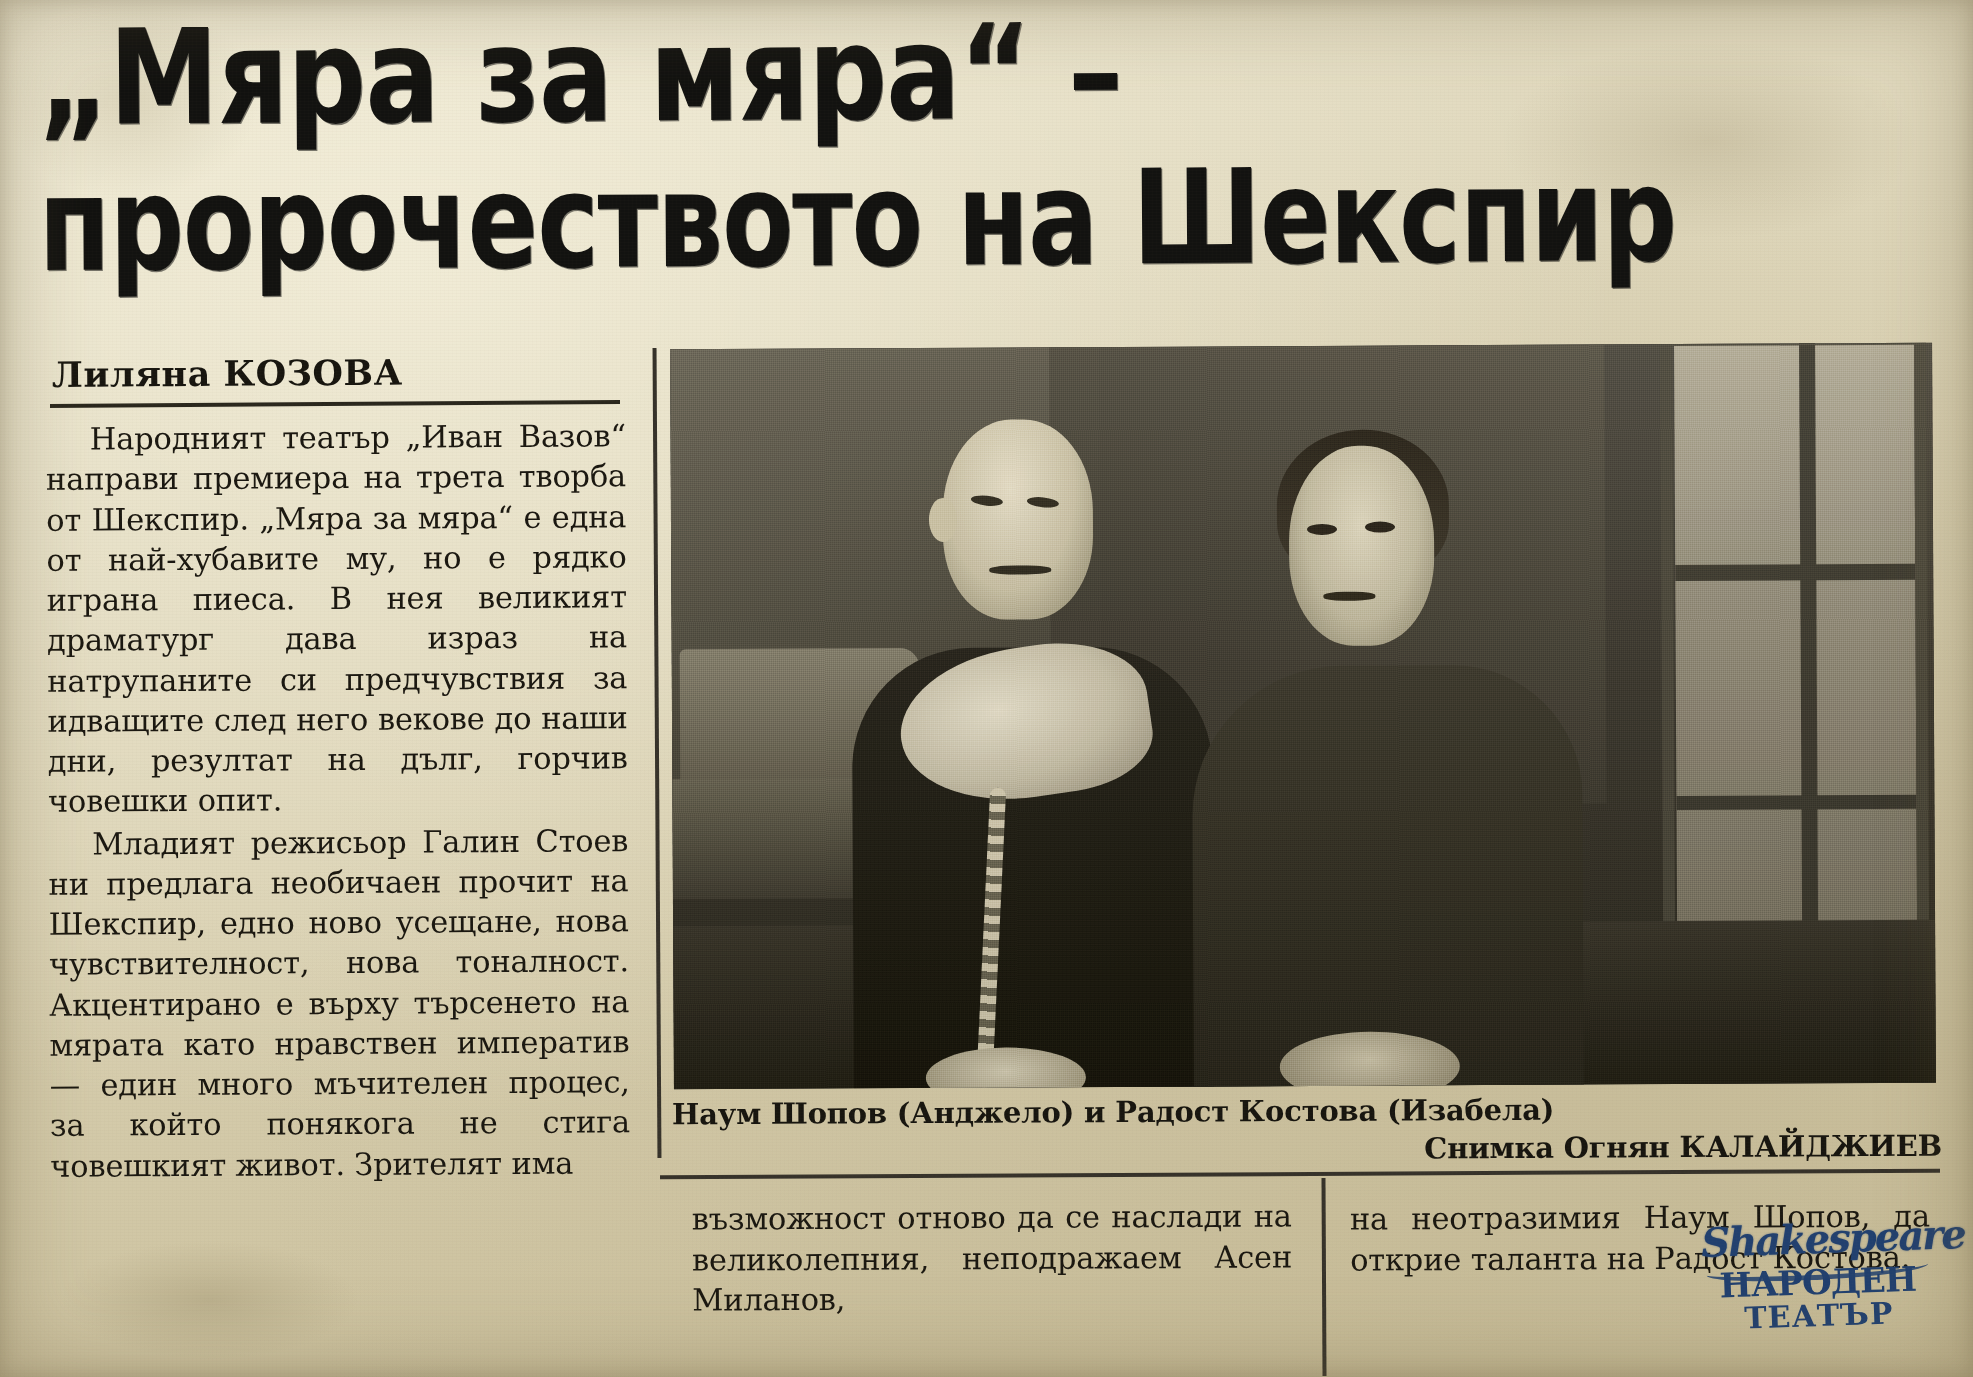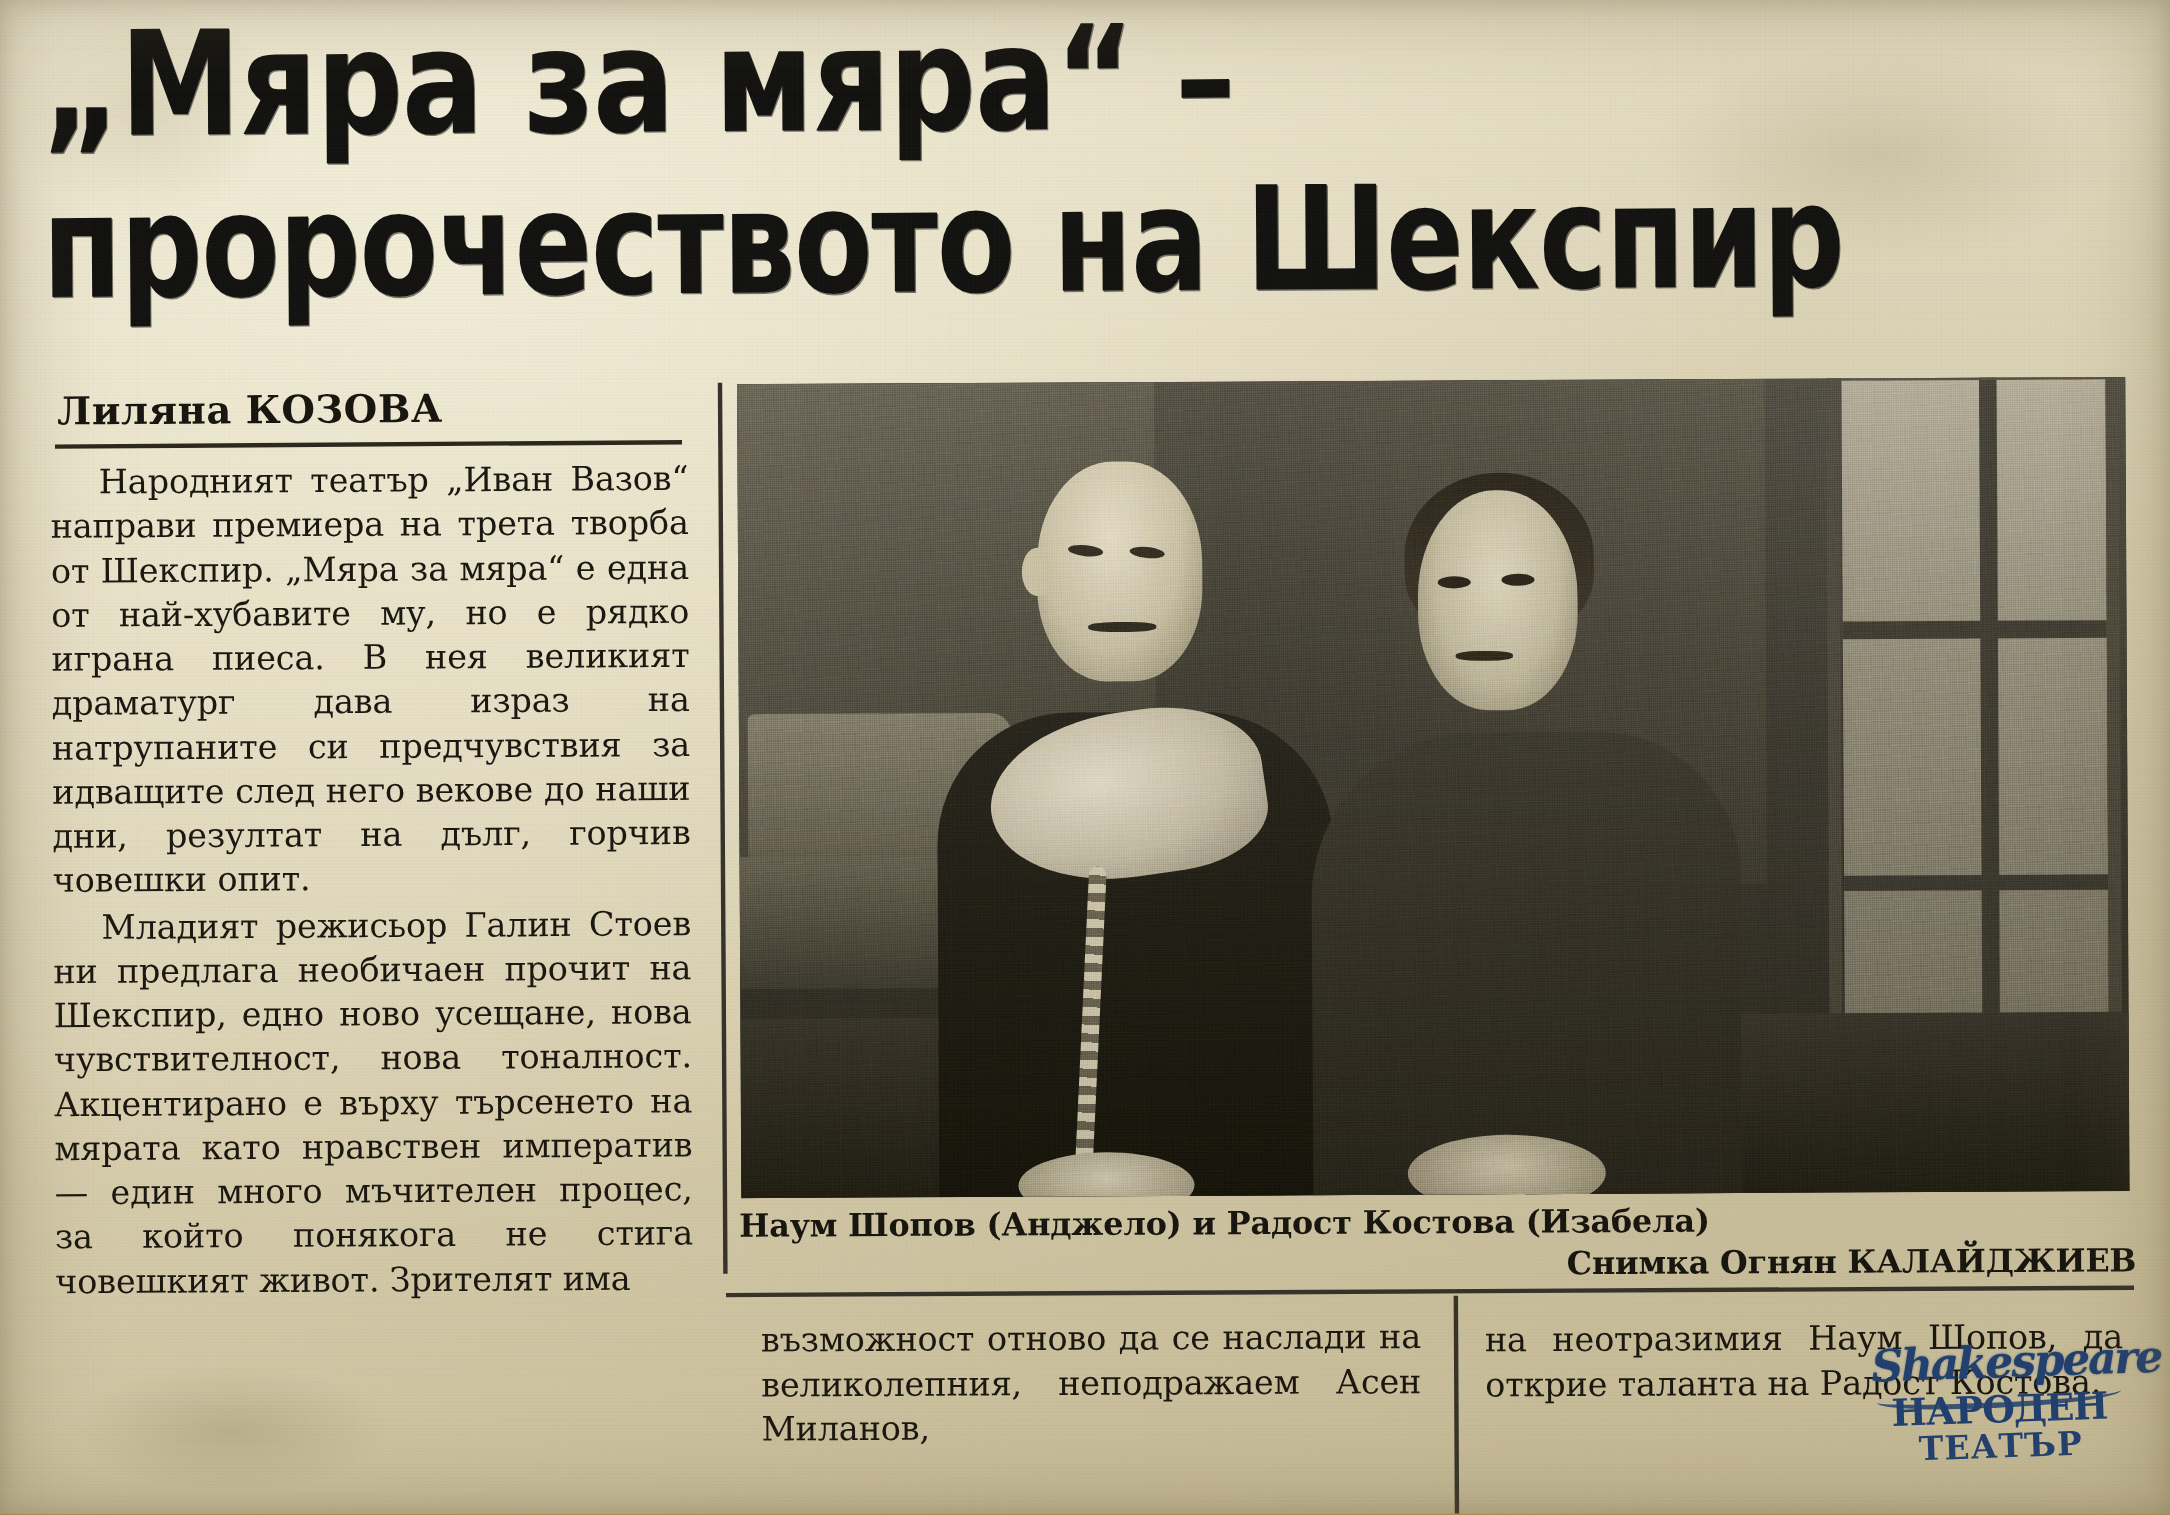--- a/index.html
+++ b/index.html
@@ -5,21 +5,21 @@
   html, body {
     margin: 0;
     padding: 0;
     background: #6b6b63;
   }
   #page {
     position: relative;
     width: 1973px;
     height: 1377px;
     overflow: hidden;
-    background: #f97316;
+    background: #22c55e;
   }
   
   #paper {
     position: absolute;
     left: 0; top: 0;
     width: 1973px;
     height: 1377px;
     background:
       radial-gradient(ellipse at 20% 18%, rgba(255,252,236,0.55) 0%, rgba(255,252,236,0) 55%),
       radial-gradient(ellipse at 85% 80%, rgba(190,178,142,0.45) 0%, rgba(190,178,142,0) 60%),

